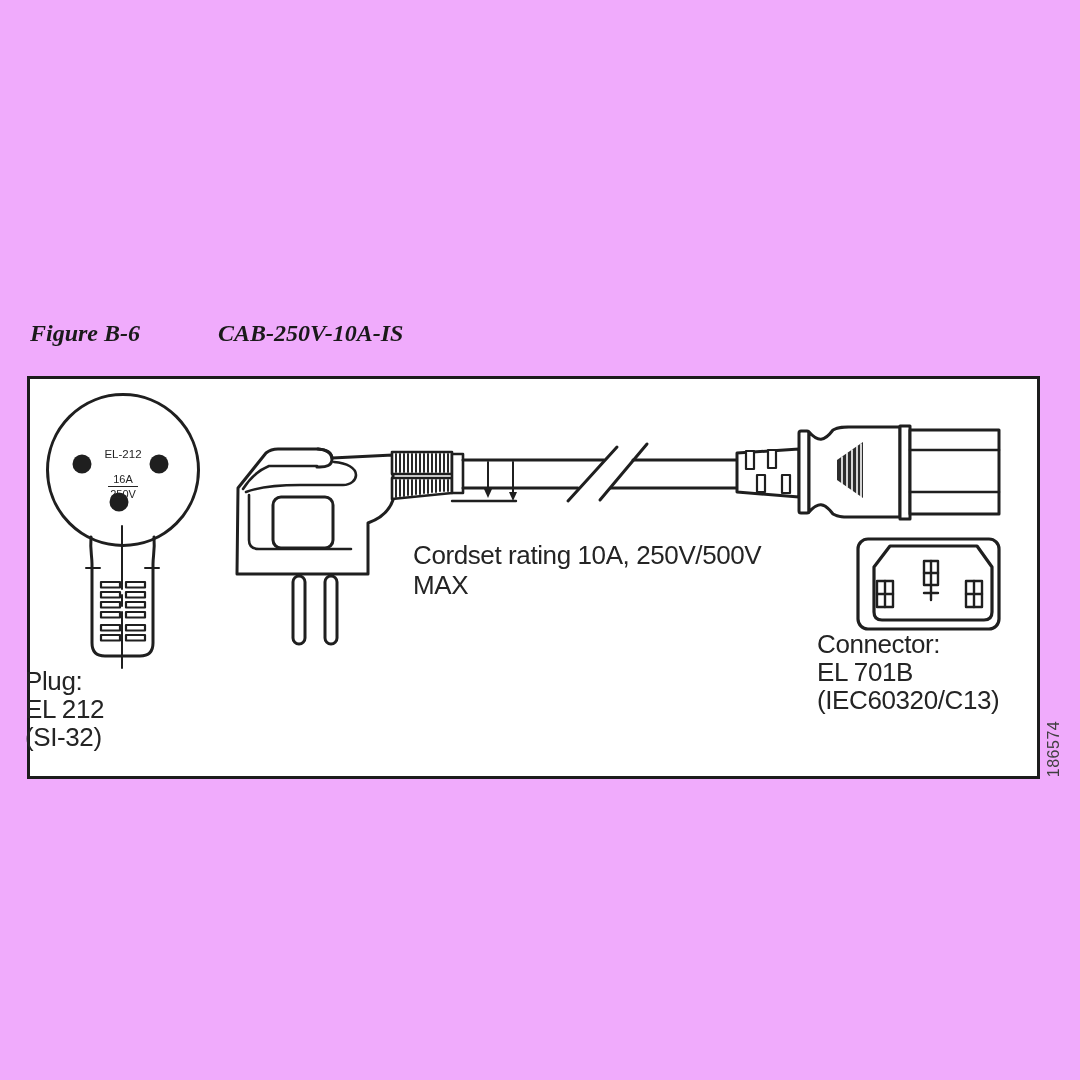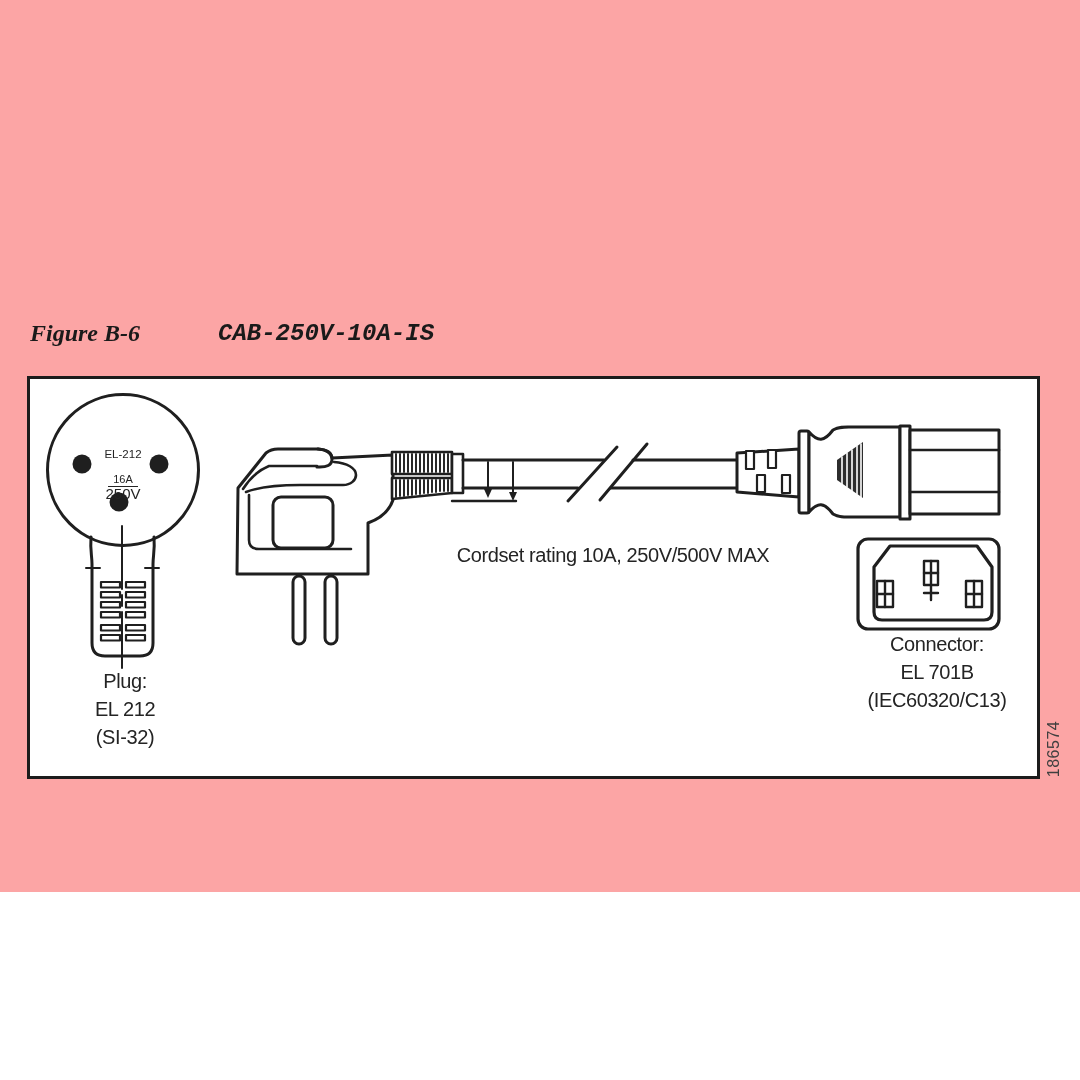--- a/index.html
+++ b/index.html
@@ -1,47 +1,47 @@
 <!DOCTYPE html>
 <html><head>
 <meta charset="utf-8">
 <style>
   html,body{margin:0;padding:0;background:#ffffff;}
   .page{
-    position:relative;width:1080px;height:892px;background:#fca5a5;
+    position:relative;width:1080px;height:1080px;background:#f0abfc;
     font-family:"Liberation Sans",sans-serif;color:#232323;overflow:hidden;
   }
   .fig-title{
     position:absolute;left:30px;top:320px;height:30px;
     font-family:"Liberation Serif",serif;font-style:italic;font-weight:bold;
     font-size:24px;color:#1a1a1a;white-space:nowrap;
   }
   .fig-title .fig-label{position:absolute;left:0;top:0;}
-  .fig-title .fig-name{position:absolute;left:188px;top:0;font-family:Liberation Mono, monospace;}
+  .fig-title .fig-name{position:absolute;left:188px;top:0;}
   .fig-box{
     position:absolute;left:27px;top:376px;width:1007px;height:397px;
     border:3px solid #1c1c1c;background:#ffffff;
   }
   .diagram-svg{position:absolute;left:0;top:0;width:1080px;height:1080px;}
   .cap{
-    position:absolute;text-align:center;font-size:20px;letter-spacing:-0.4px;
+    position:absolute;text-align:left;font-size:26px;letter-spacing:-0.4px;
     color:#242424;line-height:28px;
   }
   .cap-plug{left:25px;top:667px;width:200px;}
   .cap-cordset{left:413px;top:540px;width:400px;line-height:30px;}
   .cap-connector{left:817px;top:630px;width:240px;}
   .plug-face-label{
     position:absolute;left:63px;top:448px;width:120px;text-align:center;
     font-size:11.5px;line-height:12px;color:#242424;
   }
   .plug-face-label .rating-amp{
     display:inline-block;font-size:11px;padding:1px 5px 1px 5px;
     border-bottom:1.5px solid #242424;margin-top:12px;
   }
-  .plug-face-label .rating-volt{font-size:15px;margin-top:1px;}
+  .plug-face-label .rating-volt{font-size:11px;margin-top:1px;}
   .fig-number{
     position:absolute;left:1054px;top:749px;
     transform:translate(-50%,-50%) rotate(-90deg);
     font-size:16px;letter-spacing:0.5px;color:#3f3f3f;white-space:nowrap;
   }
 </style>
 </head>
 <body>
 
 <div class="page">

